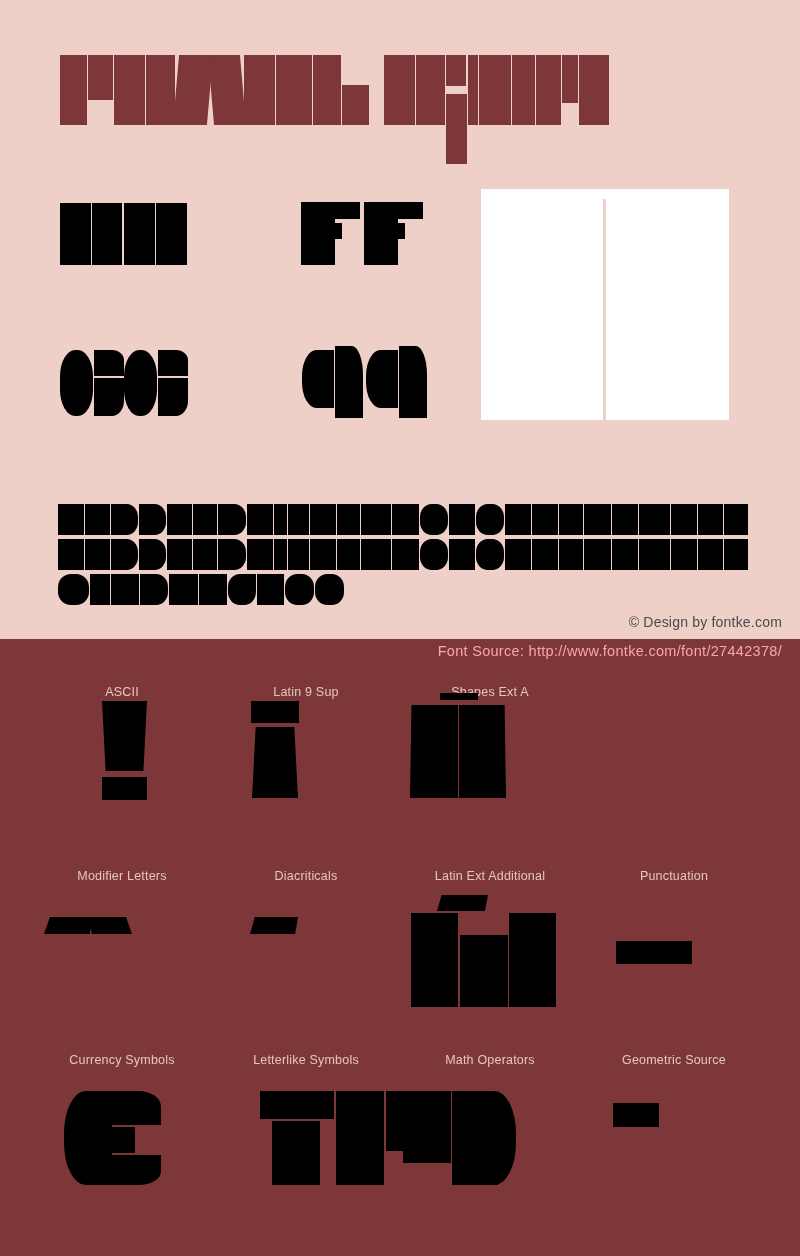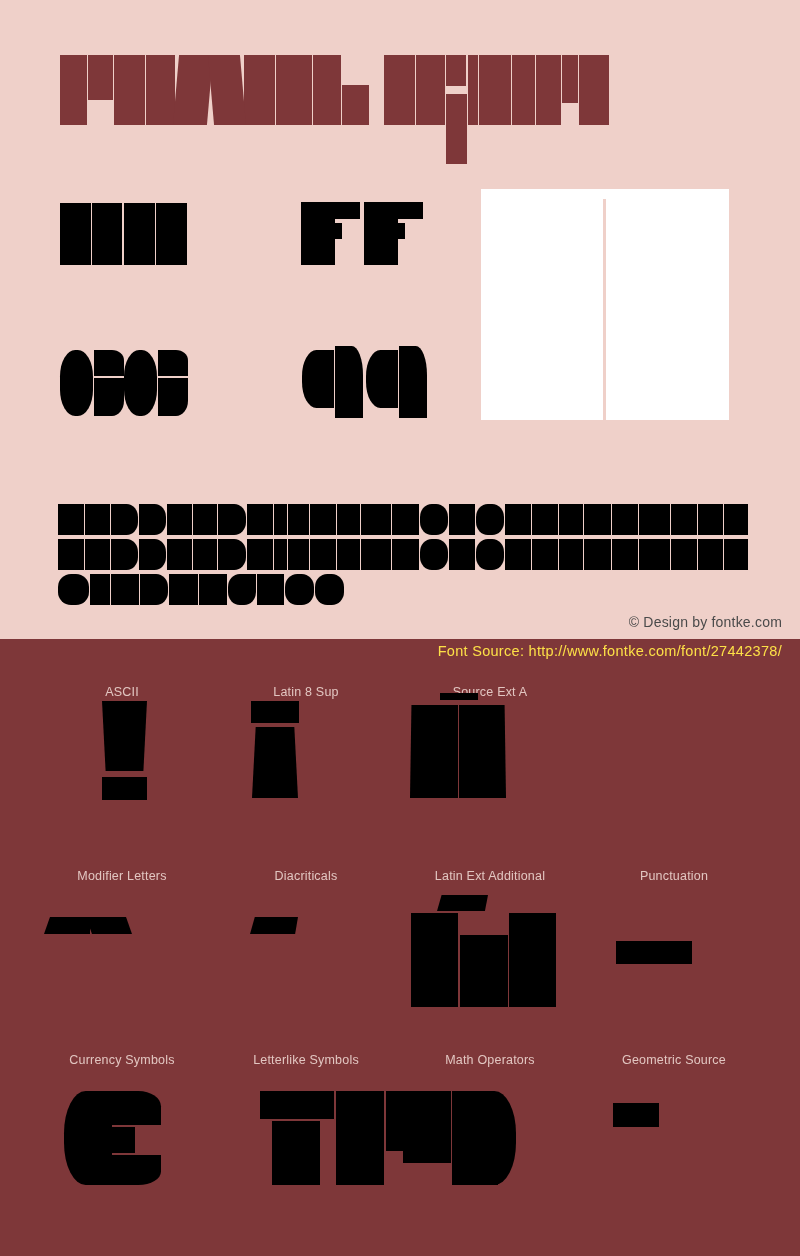--- a/index.html
+++ b/index.html
@@ -114,21 +114,21 @@
     height: 617px;
     background: #7e3739;
   }
   .font-source {
     position: absolute;
     left: 0;
     top: 4px;
     width: 782px;
     text-align: right;
     font-size: 14.5px;
-    color: #fde047;
+    color: #fca5a5;
     letter-spacing: .3px;
   }
 
   .grid {
     position: absolute;
     left: 0;
     top: 36px;
     width: 800px;
   }
   .grid-row {
@@ -330,30 +330,30 @@
         <div class="cell" style="left:22px;">
           <div class="cell-label">ASCII</div>
           <div class="cell-art">
             <span class="b" style="left:80px;top:0px;width:45px;height:70px;clip-path:polygon(0 0,100% 0,92% 100%,8% 100%);"></span>
             <span class="b" style="left:80px;top:76px;width:45px;height:23px;"></span>
           </div>
 
         </div>
 
         <div class="cell" style="left:206px;">
-          <div class="cell-label">Latin 8 Sup</div>
+          <div class="cell-label">Latin 9 Sup</div>
           <div class="cell-art">
             <span class="b" style="left:45px;top:0px;width:48px;height:22px;"></span>
             <span class="b" style="left:46px;top:26px;width:46px;height:71px;clip-path:polygon(8% 0,92% 0,100% 100%,0 100%);"></span>
           </div>
 
         </div>
 
         <div class="cell" style="left:390px;">
-          <div class="cell-label">Source Ext A</div>
+          <div class="cell-label">Shapes Ext A</div>
           <div class="cell-art">
             <span class="b" style="left:50px;top:-8px;width:38px;height:7px;"></span>
             <span class="b" style="left:20px;top:4px;width:48px;height:93px;clip-path:polygon(3% 0,100% 0,100% 100%,0 100%);"></span>
             <span class="b" style="left:69px;top:4px;width:47px;height:93px;clip-path:polygon(0 0,97% 0,100% 100%,0 100%);"></span>
           </div>
 
         </div>
 
       </div>
 

